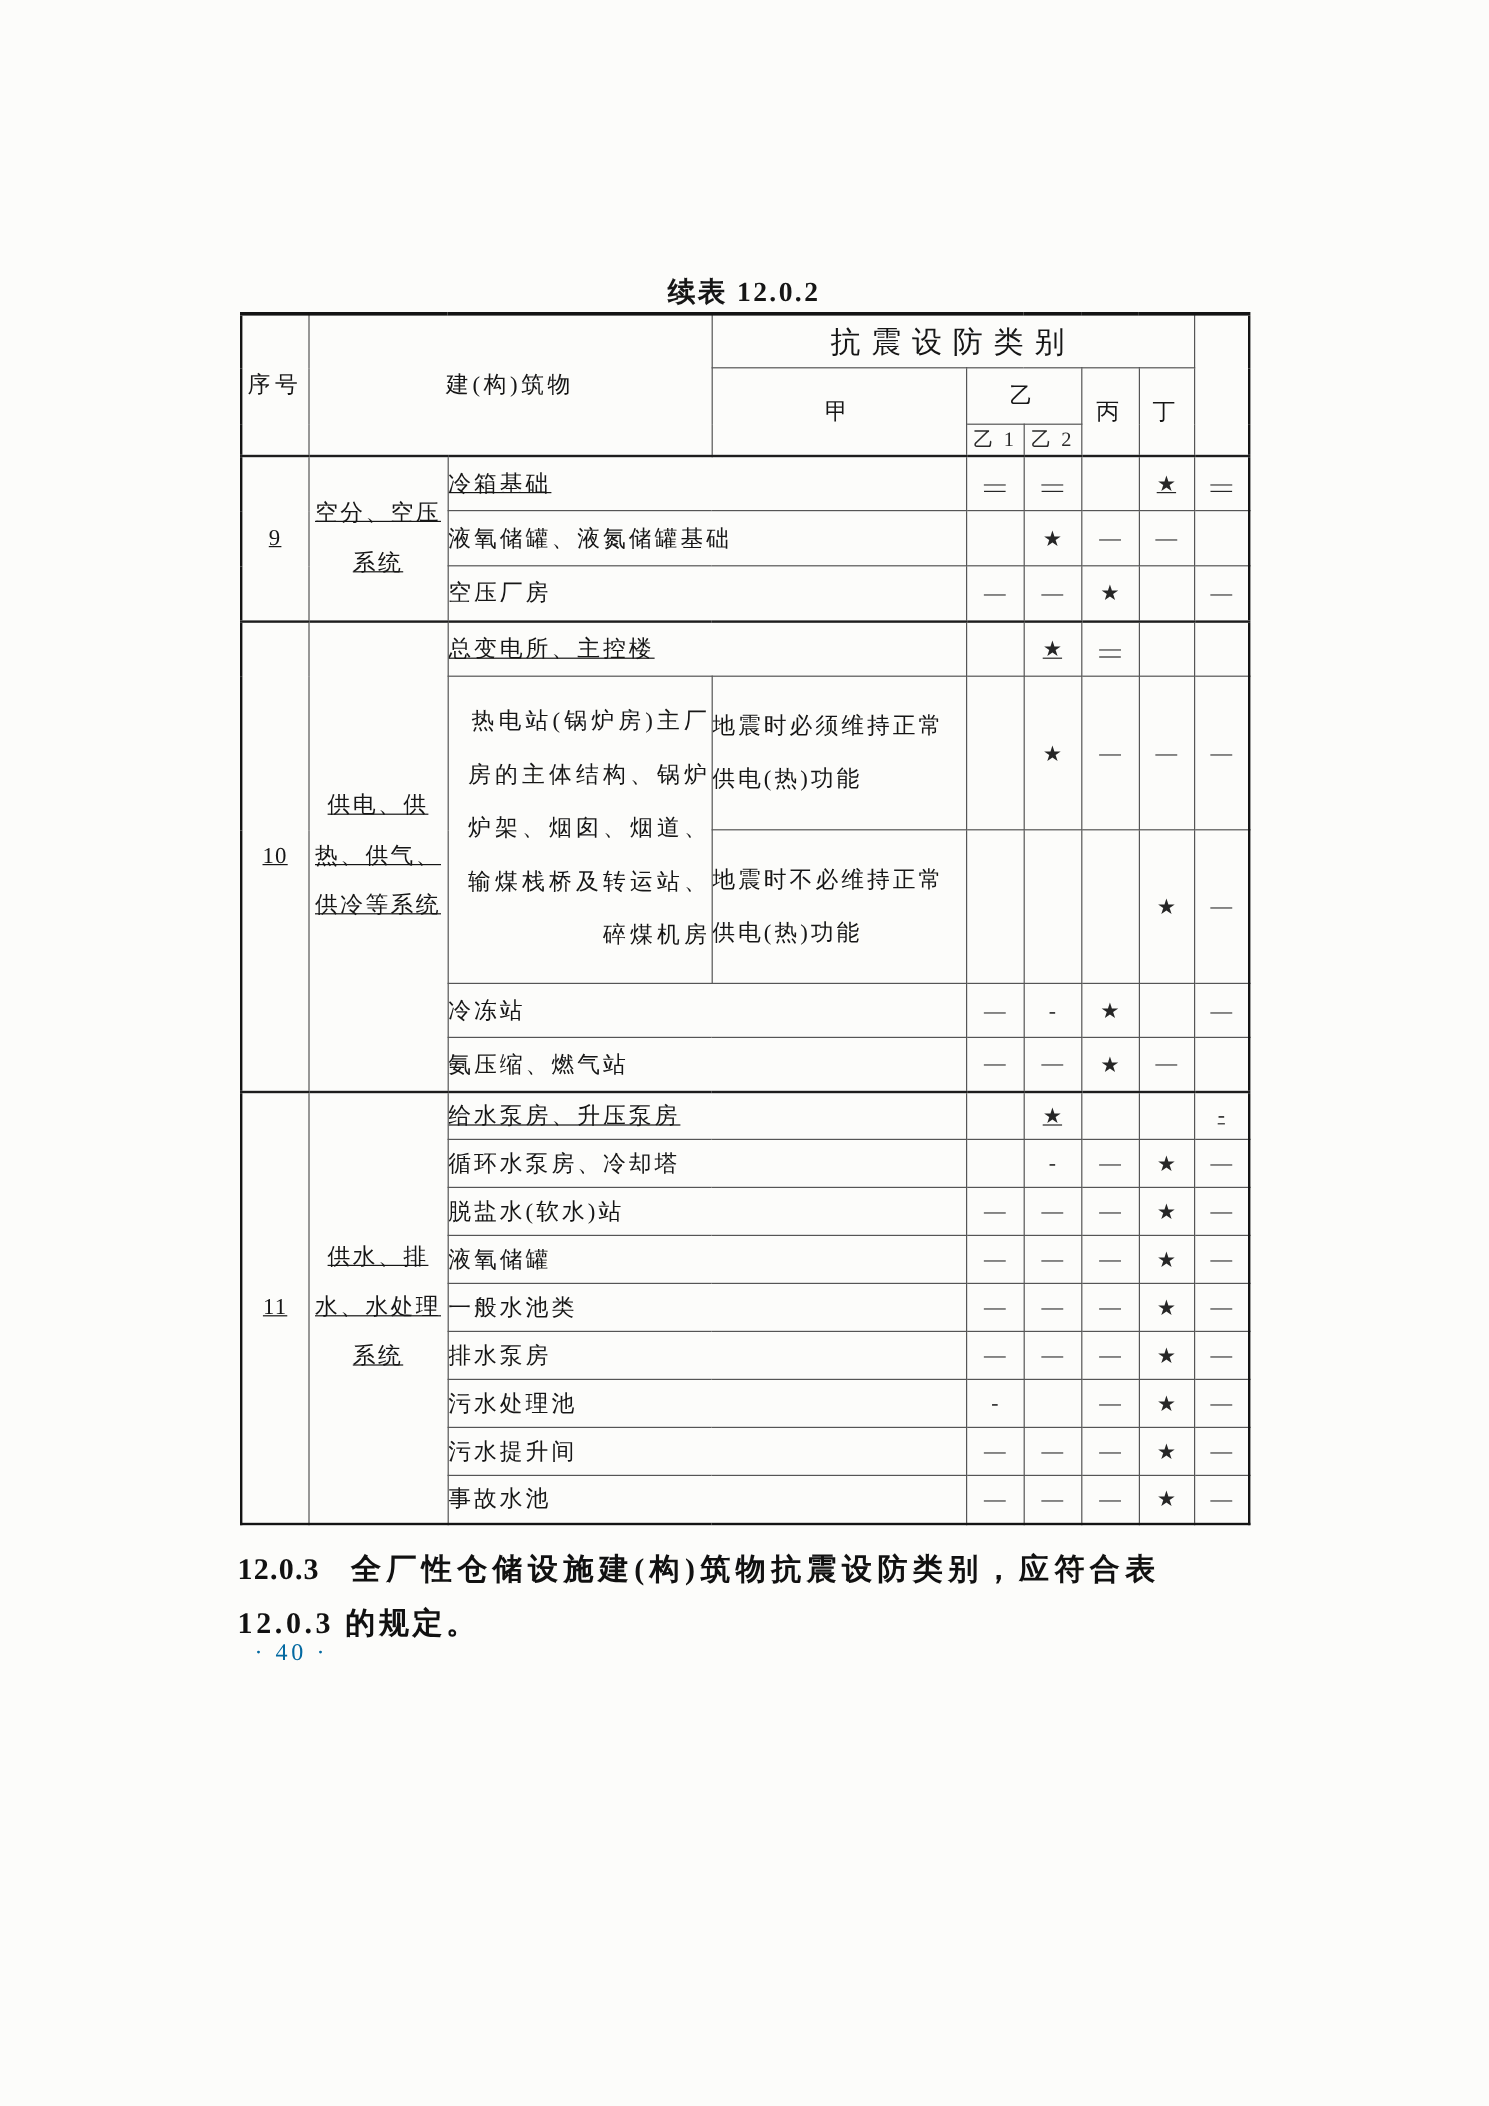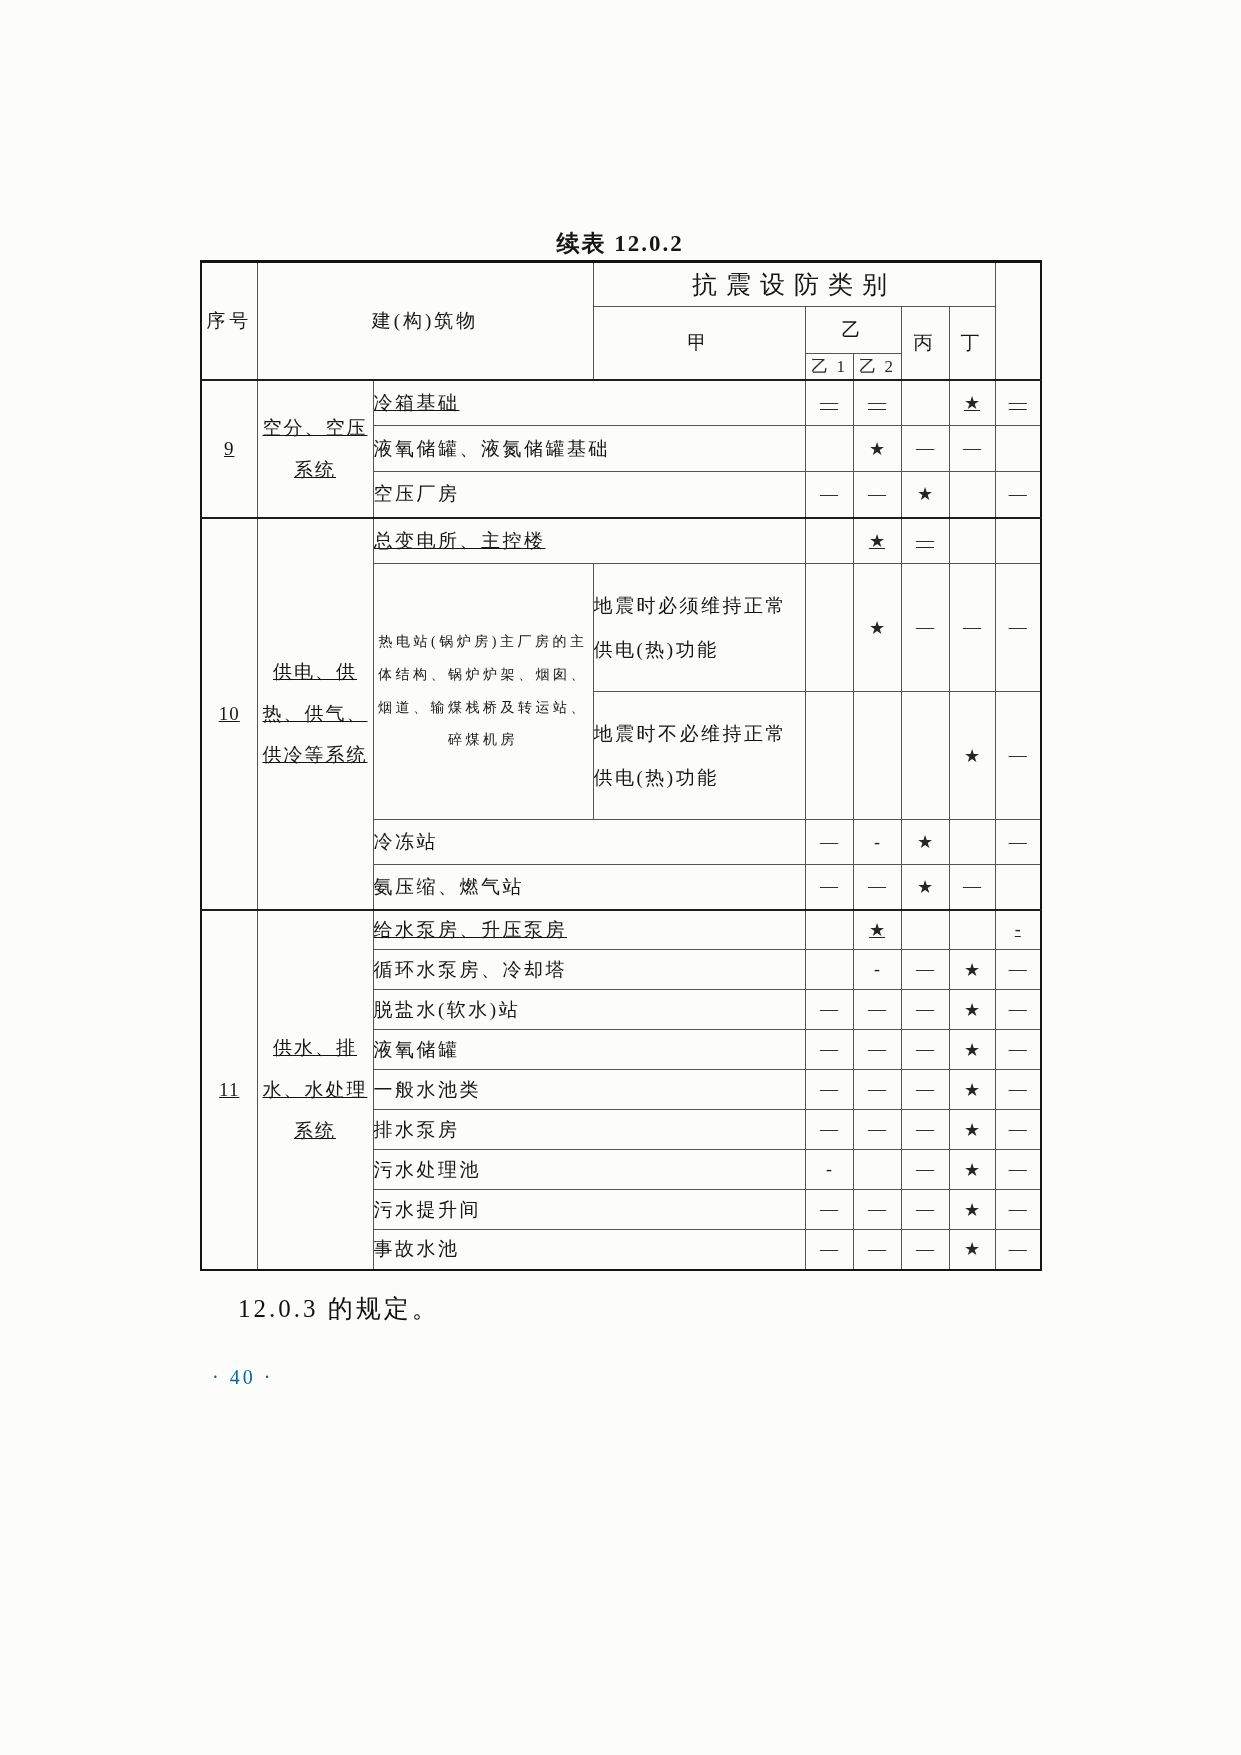--- a/index.html
+++ b/index.html
@@ -46,40 +46,40 @@
   .c-serial{text-align:center;font-size:19px;letter-spacing:1px;}
   .c-system{
     text-align:center;font-size:19px;letter-spacing:2px;
     line-height:2.2;padding:2px 6px;
   }
   .c-item{
     text-align:left;padding-left:28px;letter-spacing:2.5px;
     font-size:19px;
   }
   .c-complex{
-    text-align:center;padding:10px 16px 10px 18px;
-    letter-spacing:3.5px;line-height:2.35;font-size:14px;
+    text-align:right;padding:10px 16px 10px 18px;
+    letter-spacing:3.5px;line-height:2.35;font-size:19px;
   }
   .c-cond{
     padding:6px 12px;
     letter-spacing:2.5px;line-height:2.3;font-size:19px;
   }
   .c-mark{
     text-align:center;font-size:18px;color:#262626;
     letter-spacing:0;
   }
 
   .clause{
     position:absolute;top:1286px;left:198px;width:848px;
     font-size:25px;line-height:45px;color:#111;
     font-weight:bold;
   }
   .clause .num{letter-spacing:1px;padding-right:26px;}
   .clause .l1{letter-spacing:4.5px;}
-  .clause .line2{letter-spacing:3px;font-weight:normal;margin-left:40px;}
+  .clause .line2{letter-spacing:3px;font-weight:bold;}
 
   .page-footer{
     position:absolute;top:1366px;left:212px;
     font-size:20px;letter-spacing:3px;color:#0369a1;
   }
 </style>
 </head>
 <body>
 
 <div class="page">
@@ -259,18 +259,19 @@
         <td class="c-mark">—</td>
         <td class="c-mark">—</td>
         <td class="c-mark">—</td>
         <td class="c-mark">★</td>
         <td class="c-mark">—</td>
       </tr>
     </tbody>
   </table>
 
   <div class="clause">
+    <div class="l1"><span class="num">12.0.3</span><span>全厂性仓储设施建(构)筑物抗震设防类别，应符合表</span></div>
     <div class="line2">12.0.3 的规定。</div>
   </div>
 
   <div class="page-footer">· 40 ·</div>
 
 </div>
 
 </body></html>

